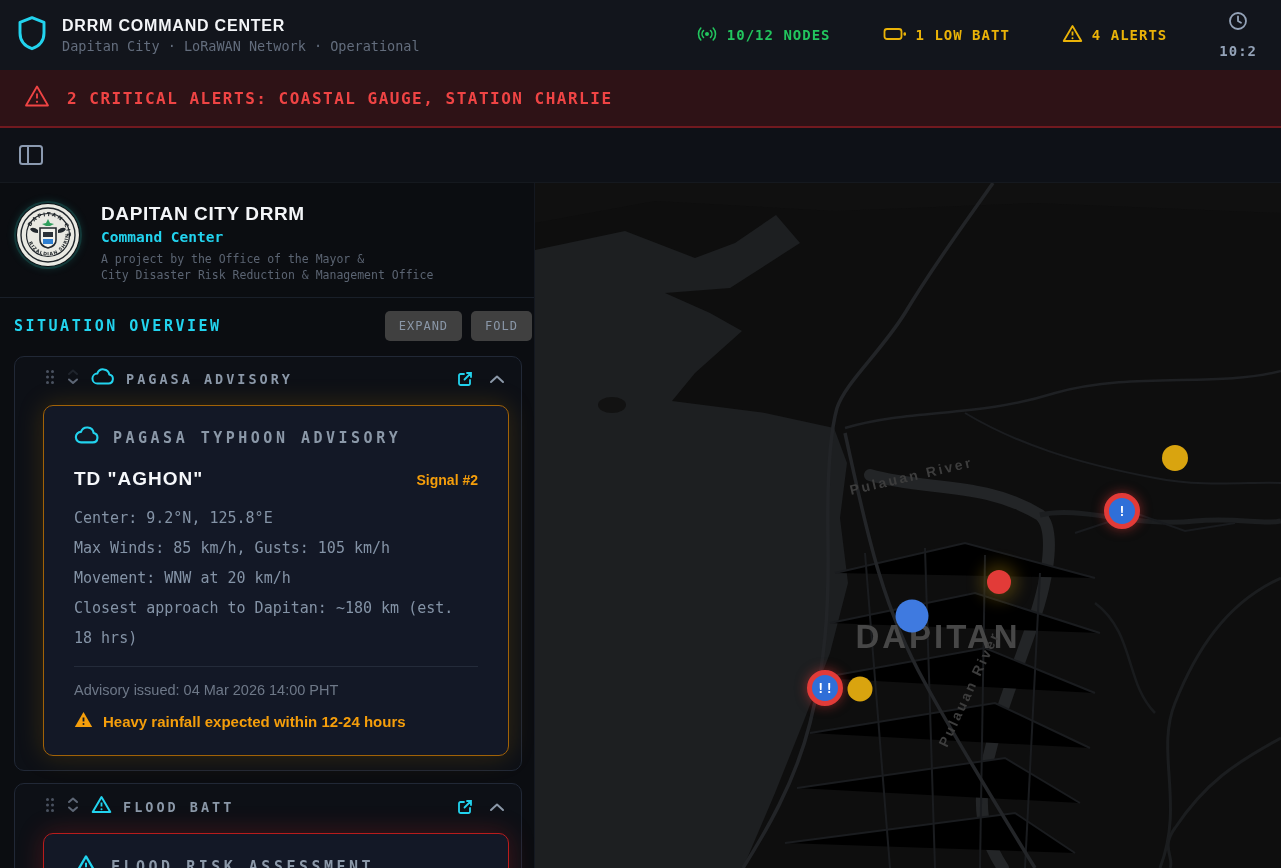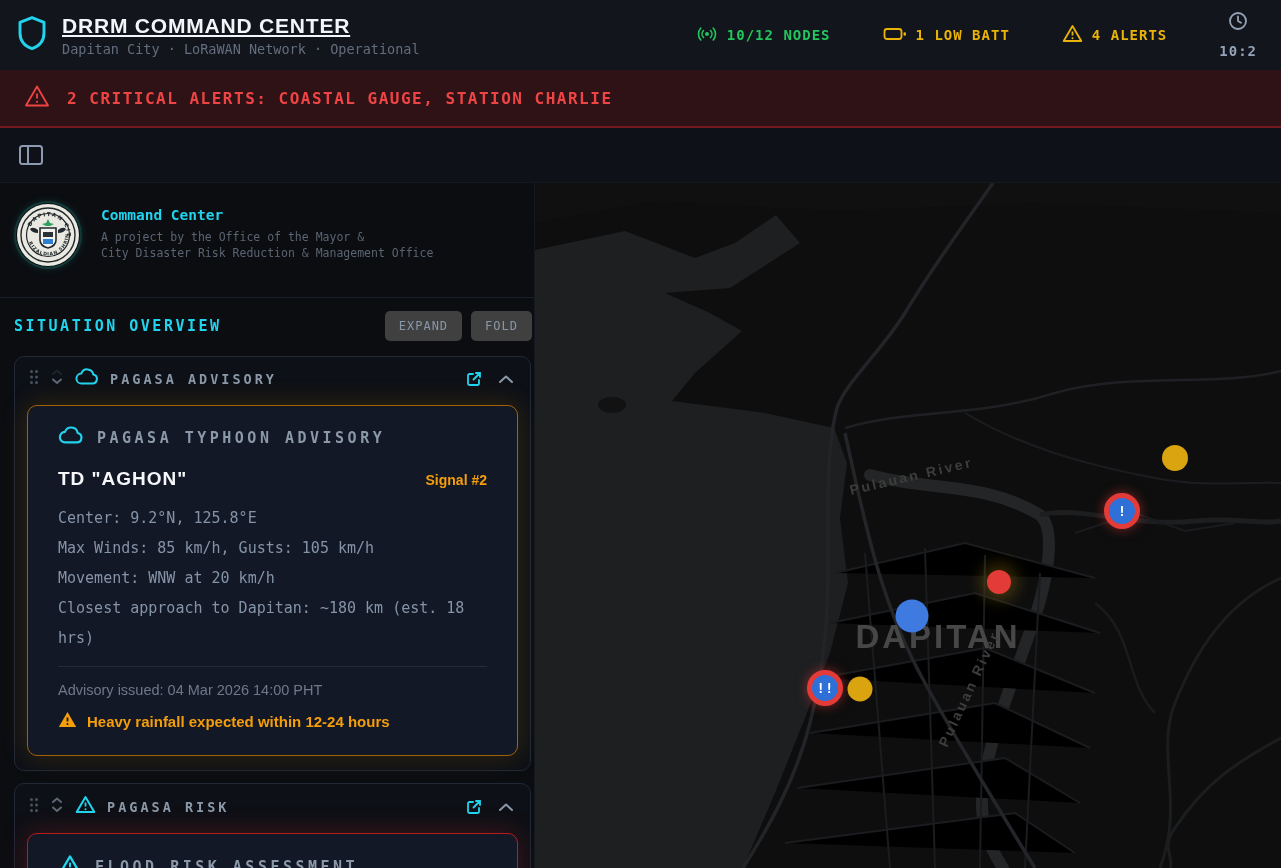--- a/index.html
+++ b/index.html
@@ -2,21 +2,21 @@
 <html><head>
 <meta charset="utf-8">
 <style>
   * { margin:0; padding:0; box-sizing:border-box; }
   html,body { width:1281px; height:868px; overflow:hidden; background:#0b0d12; }
   body { font-family:"Liberation Sans","DejaVu Sans",sans-serif; }
 
   
   .app-header { height:70px; background:#12151c; display:flex; align-items:center; padding:0 24px 0 16px; }
   .hdr-left { display:flex; align-items:center; gap:14px; }
-  .hdr-titles .t1 { color:#f3f5f8; font-size:21px; font-weight:bold; letter-spacing:.8px;text-decoration:underline; }
+  .hdr-titles .t1 { color:#f3f5f8; font-size:16px; font-weight:bold; letter-spacing:.8px; }
   .hdr-titles .t2 { color:#636d7d; font-size:13.5px; font-family:"DejaVu Sans Mono",monospace; margin-top:3px; }
   .hdr-stats { margin-left:auto; display:flex; align-items:center; gap:52px; font-family:"DejaVu Sans Mono",monospace; font-weight:bold; font-size:14px; letter-spacing:1px; white-space:nowrap; }
   .stat { display:flex; align-items:center; gap:9px; }
   .stat.nodes { color:#22c55e; }
   .stat.batt  { color:#eab308; }
   .stat.alerts{ color:#eab308; }
   .stat.clock { color:#94a3b8;flex-direction:column; }
 
   
   .banner { height:58px; background:#2e1216; border-bottom:2px solid #71191f; display:flex; align-items:center; gap:17px; padding:0 24px; }
@@ -38,21 +38,21 @@
   .org .o2 { color:#22d3ee; font-size:14.5px; font-weight:bold; font-family:"DejaVu Sans Mono",monospace; margin-top:4px; }
   .org .desc { color:#5b6472; font-size:11.5px; line-height:16px; font-family:"DejaVu Sans Mono",monospace; margin-top:6px; }
 
   
   .section-row { display:flex; align-items:center; padding:13px 2px 9px 14px; }
   .section-title { color:#22d3ee; font-size:15px; font-weight:bold; letter-spacing:2.5px; font-family:"DejaVu Sans Mono",monospace; }
   .sec-btns { margin-left:auto; display:flex; gap:9px; }
   .sec-btn { background:#404040; color:#8a97a8; border:none; border-radius:5px; font-family:"DejaVu Sans Mono",monospace; font-size:12px; letter-spacing:1px; padding:8px 14px; cursor:pointer; }
 
   
-  .panel { margin:6px 3px 0 14px; border:1px solid #212836; border-radius:10px; background:#0d1016; }
+  .panel { margin:6px 12px 0 14px; border:1px solid #212836; border-radius:10px; background:#0d1016;padding-left:16px; }
   .panel + .panel { margin-top:12px; }
   .panel-hd { display:flex; align-items:center; gap:11px; padding:11px 14px; }
   .panel-hd .ttl { color:#8b98a8; font-size:13.5px; font-weight:bold; letter-spacing:3px; font-family:"DejaVu Sans Mono",monospace; }
   .panel-hd .spacer { margin-left:auto; }
   .icon-btn { background:none; border:none; cursor:pointer; display:flex; align-items:center; padding:2px; }
 
   .card { margin:4px 12px 14px; border-radius:10px; background:#131826; padding:20px 30px 24px; }
   .card.amber { border:1px solid #a16207; box-shadow:0 0 26px rgba(202,138,4,.22); }
   .card.red   { border:1px solid #b91c1c; box-shadow:0 0 26px rgba(220,38,38,.26); padding-bottom:120px; }
 
@@ -167,20 +167,21 @@
           <text font-family="DejaVu Sans, sans-serif" font-size="4.6" font-weight="bold" fill="#1d2327" letter-spacing="0.8"><textPath href="#arcB" startOffset="12%">RIZALDIAN SHRINE</textPath></text>
           <path d="M22 27 q-5 -4 -8 -1 q2 4 8 4 Z" fill="#22282d"></path>
           <path d="M42 27 q5 -4 8 -1 q-2 4 -8 4 Z" fill="#22282d"></path>
           <path d="M24 25 h16 v12 q0 6 -8 8 q-8 -2 -8 -8 Z" fill="#f2f2ec" stroke="#22282d" stroke-width="1.6"></path>
           <rect x="27" y="29" width="10" height="5" fill="#2b3238"></rect>
           <rect x="27" y="36" width="10" height="5" fill="#2f7fd0"></rect>
           <path d="M30 20 l2 -4 l2 4 l4 1 l-4 2 h-4 l-4 -2 Z" fill="#2e9e5b"></path>
         </svg>
       </div>
       <div class="org">
+        <div class="o1">DAPITAN CITY DRRM</div>
         <div class="o2">Command Center</div>
         <div class="desc">
           <div>A project by the Office of the Mayor &amp;</div>
           <div>City Disaster Risk Reduction &amp; Management Office</div>
         </div>
       </div>
     </div>
 
     <div class="section-row">
       <span class="section-title">SITUATION OVERVIEW</span>
@@ -283,21 +284,21 @@
               <path d="M3 11.5 L7 15 L11 11.5" fill="none" stroke="#5d6675" stroke-width="2" stroke-linecap="round" stroke-linejoin="round"></path>
             </svg>
         </span>
         <span>
           <svg width="21" height="19" viewBox="0 0 21 19">
               <path d="M10.5 2 L19.3 17 H1.7 Z" fill="none" stroke="#22d3ee" stroke-width="2" stroke-linejoin="round"></path>
               <line x1="10.5" y1="7.5" x2="10.5" y2="11.5" stroke="#22d3ee" stroke-width="1.8"></line>
               <circle cx="10.5" cy="14.2" r="1" fill="#22d3ee"></circle>
             </svg>
         </span>
-        <span class="ttl">PAGASA RISK</span>
+        <span class="ttl">FLOOD BATT</span>
         <span class="spacer"></span>
         <button class="icon-btn">
           <svg width="18" height="18" viewBox="0 0 18 18">
               <path d="M8 4 H4.5 A1.5 1.5 0 0 0 3 5.5 V13.5 A1.5 1.5 0 0 0 4.5 15 H12.5 A1.5 1.5 0 0 0 14 13.5 V10" fill="none" stroke="#22d3ee" stroke-width="1.8" stroke-linecap="round"></path>
               <path d="M11 3 H15 V7 M15 3 L8.5 9.5" fill="none" stroke="#22d3ee" stroke-width="1.8" stroke-linecap="round"></path>
             </svg>
         </button>
         <button class="icon-btn">
           <svg width="16" height="10" viewBox="0 0 16 10">
               <path d="M2 8 L8 2.5 L14 8" fill="none" stroke="#8b98a8" stroke-width="2" stroke-linecap="round" stroke-linejoin="round"></path>

